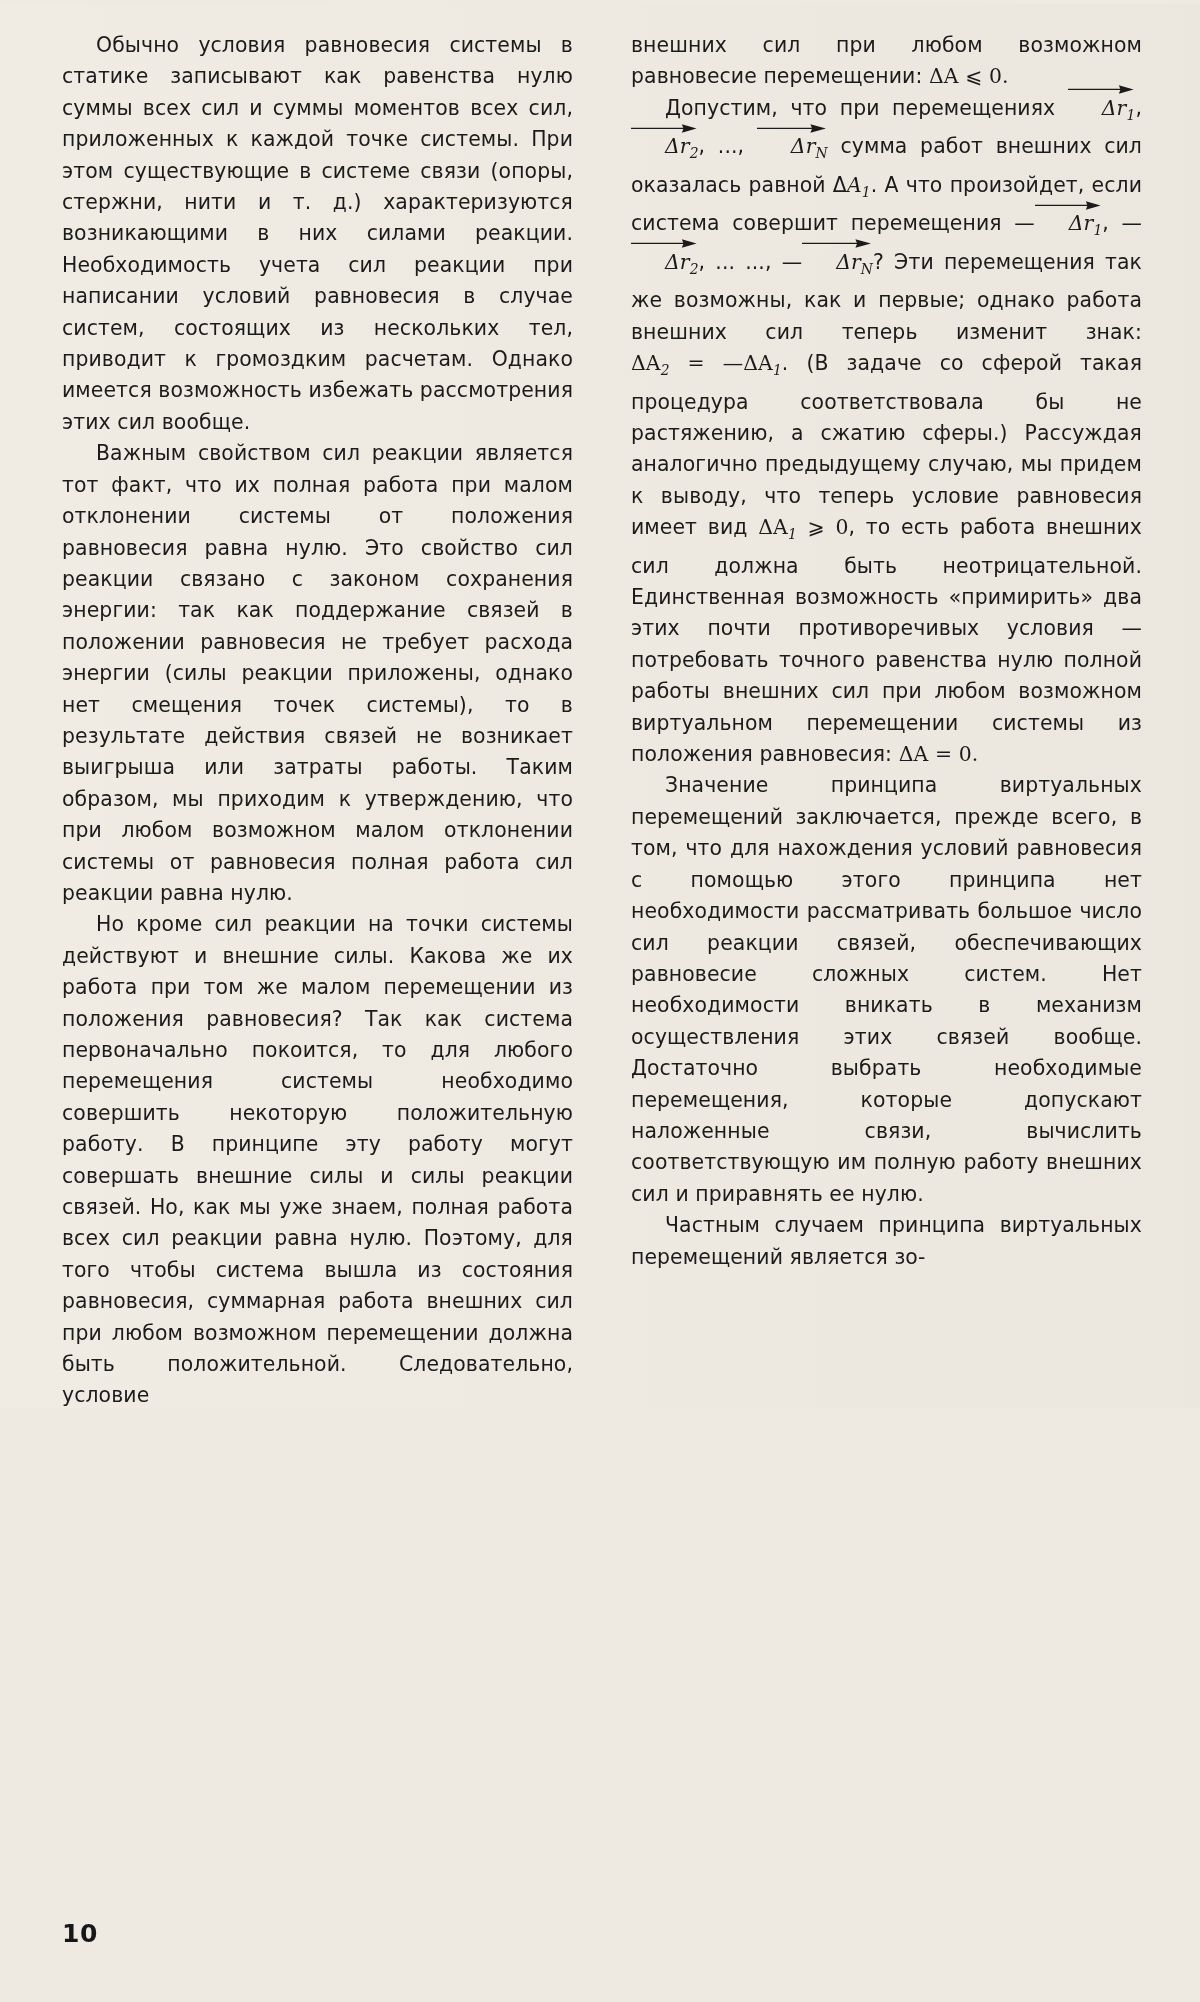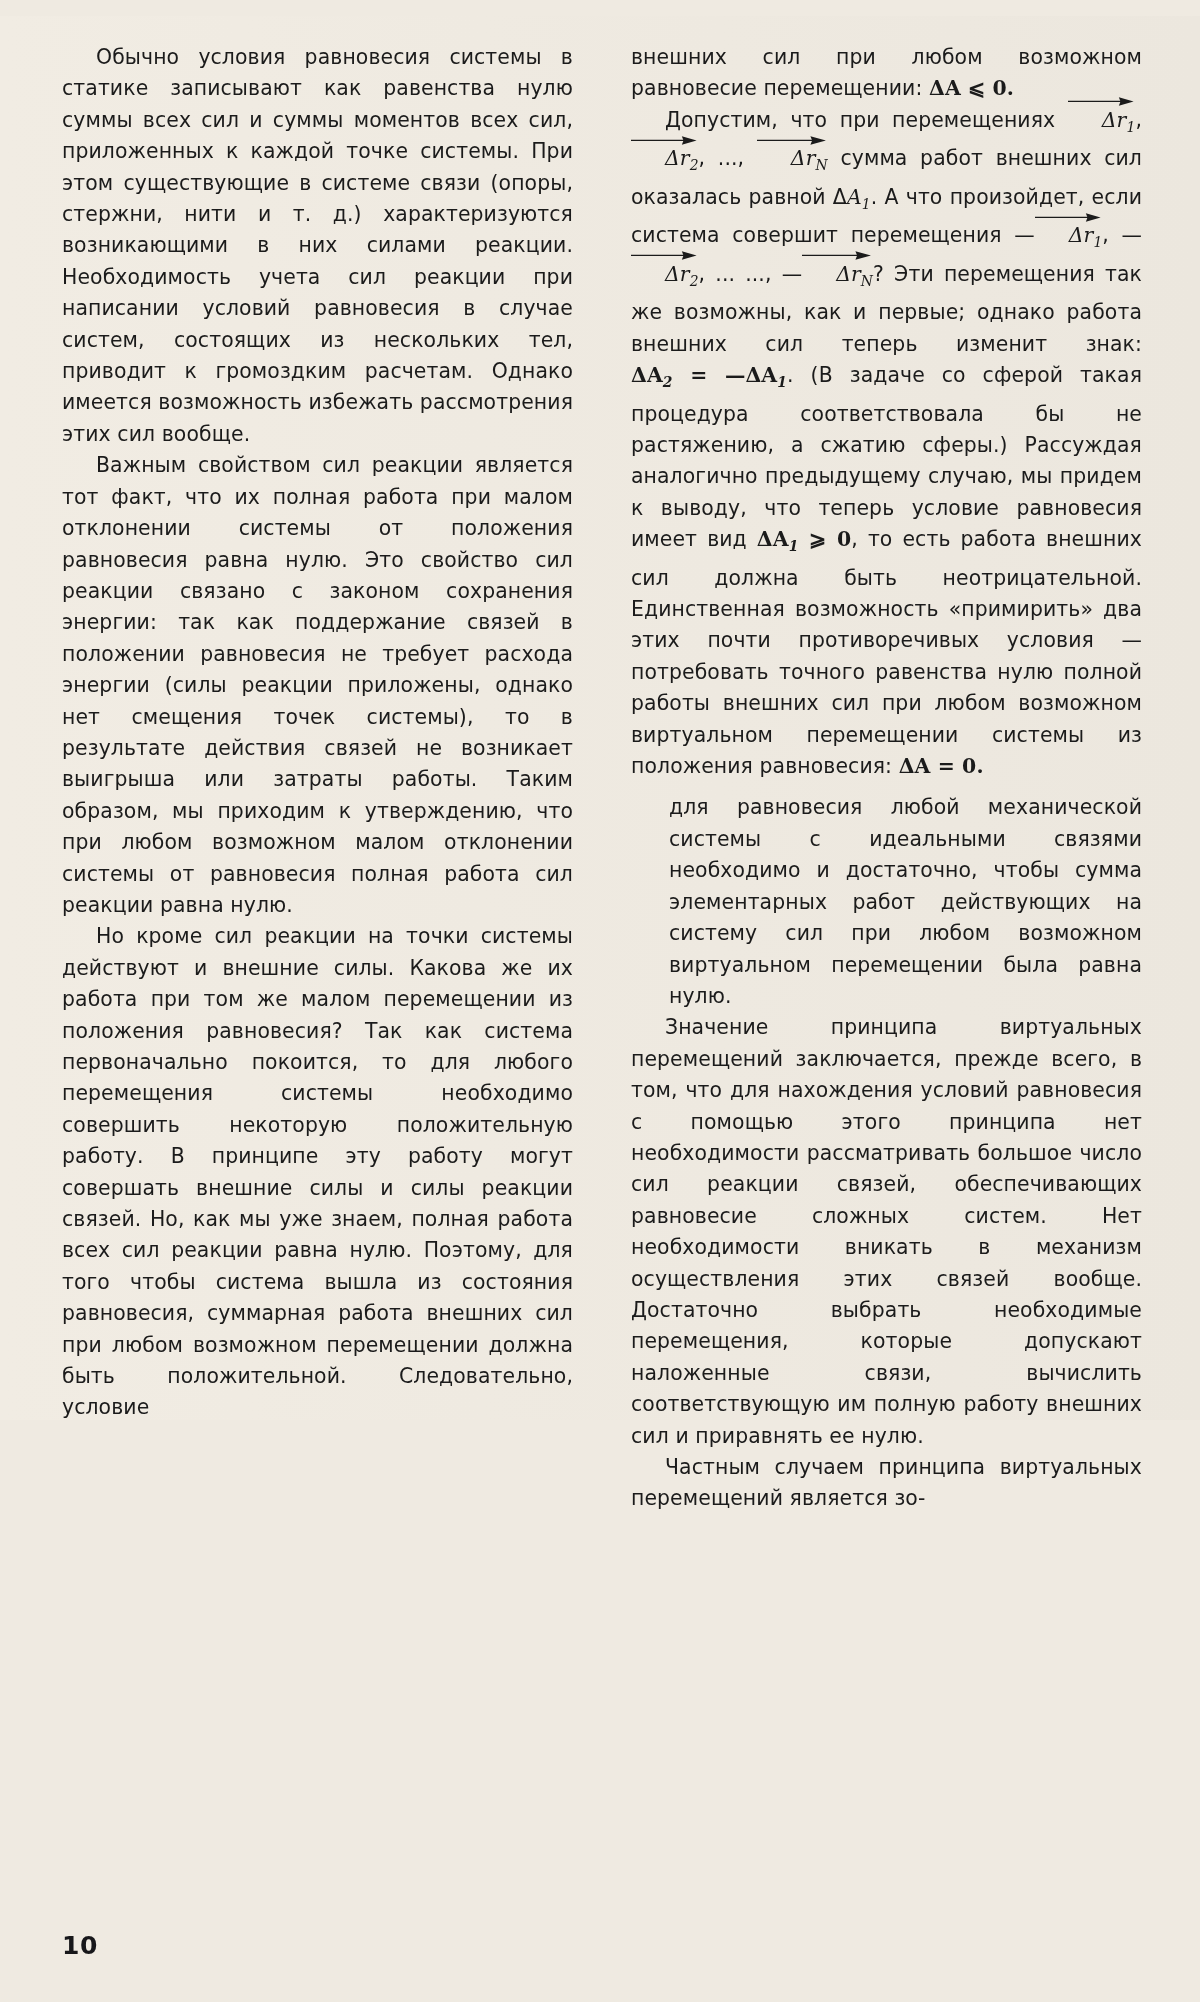--- a/index.html
+++ b/index.html
@@ -10,21 +10,21 @@
     width: 1200px;
     height: 2002px;
     background: #efeae1;
     font-family: "DejaVu Sans", sans-serif;
     color: #1b1b1b;
     position: relative;
     overflow: hidden;
   }
   .page {
     position: absolute;
-    left: 0; top: 16px;
+    left: 0; top: 4px;
     width: 1200px;
     height: 1404px;
     background: linear-gradient(90deg, #f1ece3 0%, #efeae1 40%, #ece7de 100%);
   }
   .columns {
     position: absolute;
     left: 62px;
     top: 26px;
     width: 1080px;
     display: flex;
@@ -80,21 +80,21 @@
     height: 100%;
     overflow: visible;
   }
   .mi { font-style: italic; font-family: "DejaVu Serif", serif; }
   .mu { font-family: "DejaVu Serif", serif; }
   sub.vsub {
     font-size: 0.68em;
     font-style: italic;
     font-family: "DejaVu Serif", serif;
   }
-  .formula { white-space: nowrap; font-weight: bold; }
+  .formula { white-space: nowrap; }
   .pagenum {
     position: absolute;
     left: 62px;
     top: 1915px;
     font-size: 25px;
     font-weight: bold;
     letter-spacing: 0.5px;
     color: #17171a;
     font-family: "DejaVu Sans", sans-serif;
     text-align: center;
@@ -144,23 +144,20 @@
                 <polygon points="40,7 31,3 32,7 31,11" fill="#1b1b1b"></polygon>
               </svg>
             </span><span class="mi">Δr</span><sub class="vsub">2</sub></span><span>, ... ..., —</span><span class="vec"><span class="arrow">
               <svg viewBox="0 0 40 10" preserveAspectRatio="none">
                 <line x1="0" y1="7" x2="36" y2="7" stroke="#1b1b1b" stroke-width="1.3"></line>
                 <polygon points="40,7 31,3 32,7 31,11" fill="#1b1b1b"></polygon>
               </svg>
             </span><span class="mi">Δr</span><sub class="vsub">N</sub></span><span>? Эти перемещения так же возможны, как и первые; однако работа внешних сил теперь изменит знак: </span><span class="formula mu"><span class="mu">ΔA</span><sub class="vsub">2</sub><span class="mu"> = —ΔA</span><sub class="vsub">1</sub></span><span>. (В задаче со сферой такая процедура соответствовала бы не растяжению, а сжатию сферы.) Рассуждая аналогично предыдущему случаю, мы придем к выводу, что теперь условие равновесия имеет вид </span><span class="formula mu"><span class="mu">ΔA</span><sub class="vsub">1</sub><span class="mu"> ⩾ 0</span></span><span>, то есть работа внешних сил должна быть неотрицательной. Единственная возможность «примирить» два этих почти противоречивых условия — потребовать точного равенства нулю полной работы внешних сил при любом возможном виртуальном перемещении системы из положения равновесия: </span><span class="formula mu">ΔA = 0.</span></p>
 
 
-      <div class="blockquote">
-        <p>для равновесия любой механической системы с идеальными связями необходимо и достаточно, чтобы сумма элементарных работ действующих на систему сил при любом возможном виртуальном перемещении была равна нулю.</p>
-      </div>
 
       <p class="indent">Значение принципа виртуальных перемещений заключается, прежде всего, в том, что для нахождения условий равновесия с помощью этого принципа нет необходимости рассматривать большое число сил реакции связей, обеспечивающих равновесие сложных систем. Нет необходимости вникать в механизм осуществления этих связей вообще. Достаточно выбрать необходимые перемещения, которые допускают наложенные связи, вычислить соответствующую им полную работу внешних сил и приравнять ее нулю.</p>
       <p class="indent">Частным случаем принципа виртуальных перемещений является зо-</p>
     </div>
 
   </div>
 
   <div class="pagenum">10</div>
 </div>
 

